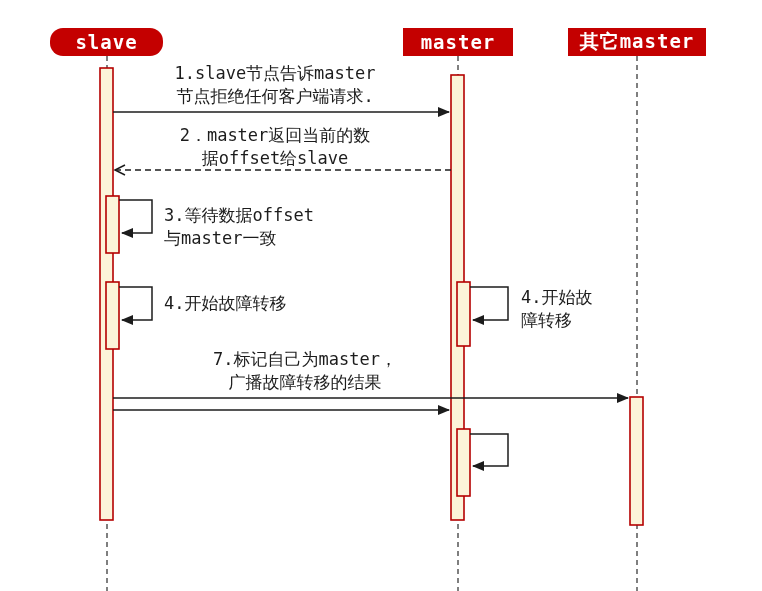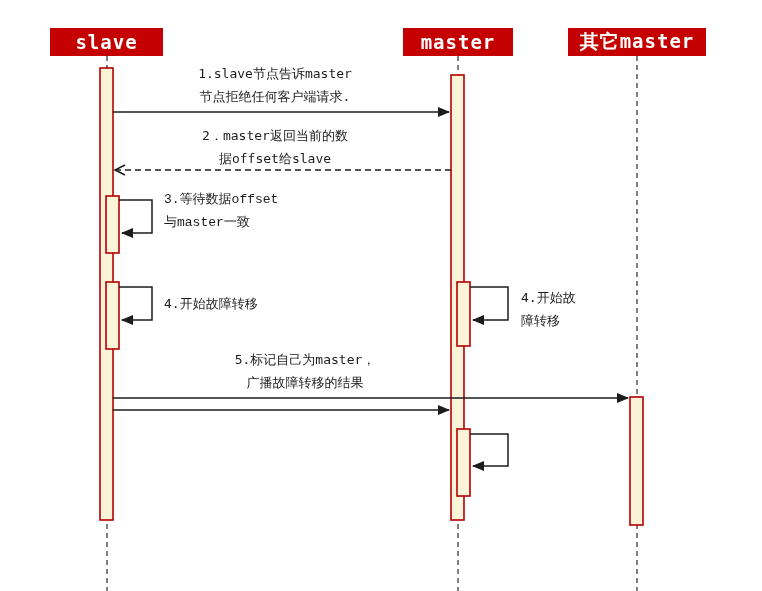--- a/index.html
+++ b/index.html
@@ -12,21 +12,21 @@
   .act  { fill:#fcf4d9; stroke:#b50000; stroke-width:1.6; }
   .msg  { stroke:#1c1c1c; stroke-width:1.5; fill:none; }
   .dash { stroke-dasharray:6 4; }
   .actor {
     position:absolute; top:28px; height:28px; background:#c40000; color:#ffffff;
     font-weight:bold; font-size:19px; display:flex; align-items:center;
     justify-content:center; letter-spacing:1px;
   }
   .label {
     position:absolute; white-space:pre-line; color:#1c1c1c;
-    font-size:13px; line-height:23px;
+    font-size:17px; line-height:23px;
   }
   .center { text-align:center; }
   .watermark {
     position:absolute; left:434px; top:543px; font-size:20px; font-weight:bold;
     color:#3c3c3c; letter-spacing:0.5px; text-shadow:1px 1px 0 #8a8a8a;
     white-space:nowrap;
   }
 </style>
 </head>
 <body>
@@ -58,30 +58,30 @@
     <line class="msg" x1="113" y1="112" x2="449" y2="112" marker-end="url(#mF)"></line>
     <line class="msg dash" x1="451" y1="170" x2="115" y2="170" marker-end="url(#mO)"></line>
     <path class="msg" d="M119,200 H152 V233 H122" marker-end="url(#mF)"></path>
     <path class="msg" d="M119,287 H152 V320 H122" marker-end="url(#mF)"></path>
     <path class="msg" d="M470,287 H508 V320 H473" marker-end="url(#mF)"></path>
     <line class="msg" x1="113" y1="398" x2="628" y2="398" marker-end="url(#mF)"></line>
     <line class="msg" x1="113" y1="410" x2="449" y2="410" marker-end="url(#mF)"></line>
     <path class="msg" d="M470,434 H508 V466 H473" marker-end="url(#mF)"></path>
   </svg>
 
-  <div class="actor" style="left:50px; width:113px;">slave</div>
+  <div class="actor" style="left:50px; width:113px;border-radius:13px;">slave</div>
   <div class="actor" style="left:403px; width:110px;">master</div>
   <div class="actor" style="left:568px; width:138px;">其它master</div>
 
   <div class="label center" style="left:135px; top:62px; width:280px;">1.slave节点告诉master
 节点拒绝任何客户端请求.</div>
   <div class="label center" style="left:135px; top:124px; width:280px;">2．master返回当前的数
 据offset给slave</div>
-  <div class="label" style="left:164px; top:188px;font-family:Liberation Mono, monospace;">3.等待数据offset
+  <div class="label" style="left:164px; top:204px;">3.等待数据offset
 与master一致</div>
   <div class="label" style="left:164px; top:292px;">4.开始故障转移</div>
   <div class="label" style="left:521px; top:286px;">4.开始故
 障转移</div>
-  <div class="label center" style="left:170px; top:348px; width:270px;">5.标记自己为master，
+  <div class="label center" style="left:170px; top:348px; width:270px;">7.标记自己为master，
 广播故障转移的结果</div>
 
 
 </div>
 
 </body></html>

